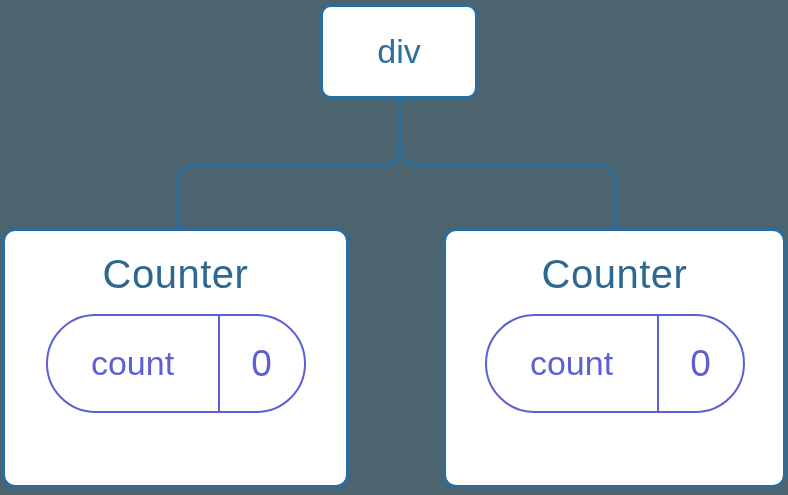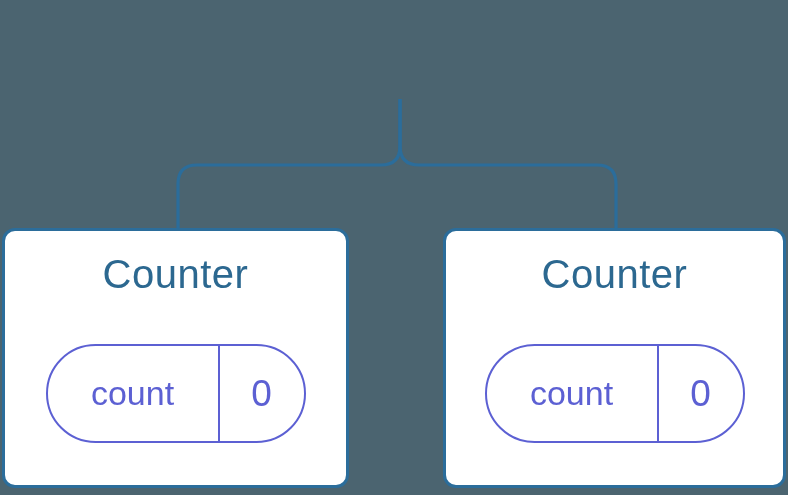--- a/index.html
+++ b/index.html
@@ -59,21 +59,21 @@
   }
   .counter-node.left  { left: 2px;   width: 347px; }
   .counter-node.right { left: 443px; width: 343px; }
   .counter-title {
     font-size: 40px;
     line-height: 52px;
     color: var(--title-text);
     letter-spacing: 0.5px;
   }
   .state-pill {
-    margin-top: 44px;
+    margin-top: 14px;
     width: 260px;
     height: 99px;
     border: 2.5px solid var(--state-accent);
     border-radius: 50px;
     display: flex;
     align-items: stretch;
     color: var(--state-accent);
     background: var(--node-fill);
   }
   .state-key {
@@ -95,20 +95,23 @@
 </head>
 <body>
 
 <div class="canvas">
 
   <svg class="connector-svg" viewBox="0 0 788 495" xmlns="http://www.w3.org/2000/svg" aria-hidden="true">
     <path d="M 400 99 L 400 146 Q 400 165 381 165 L 197 165 Q 178 165 178 184 L 178 228"></path>
     <path d="M 400 99 L 400 146 Q 400 165 419 165 L 597 165 Q 616 165 616 184 L 616 228"></path>
   </svg>
 
+  <div class="node root-node">
+    <span>div</span>
+  </div>
 
   <div class="node counter-node left">
     <div class="counter-title">Counter</div>
     <div class="state-pill">
       <div class="state-key">count</div>
       <div class="state-value">0</div>
     </div>
   </div>
 
   <div class="node counter-node right">

